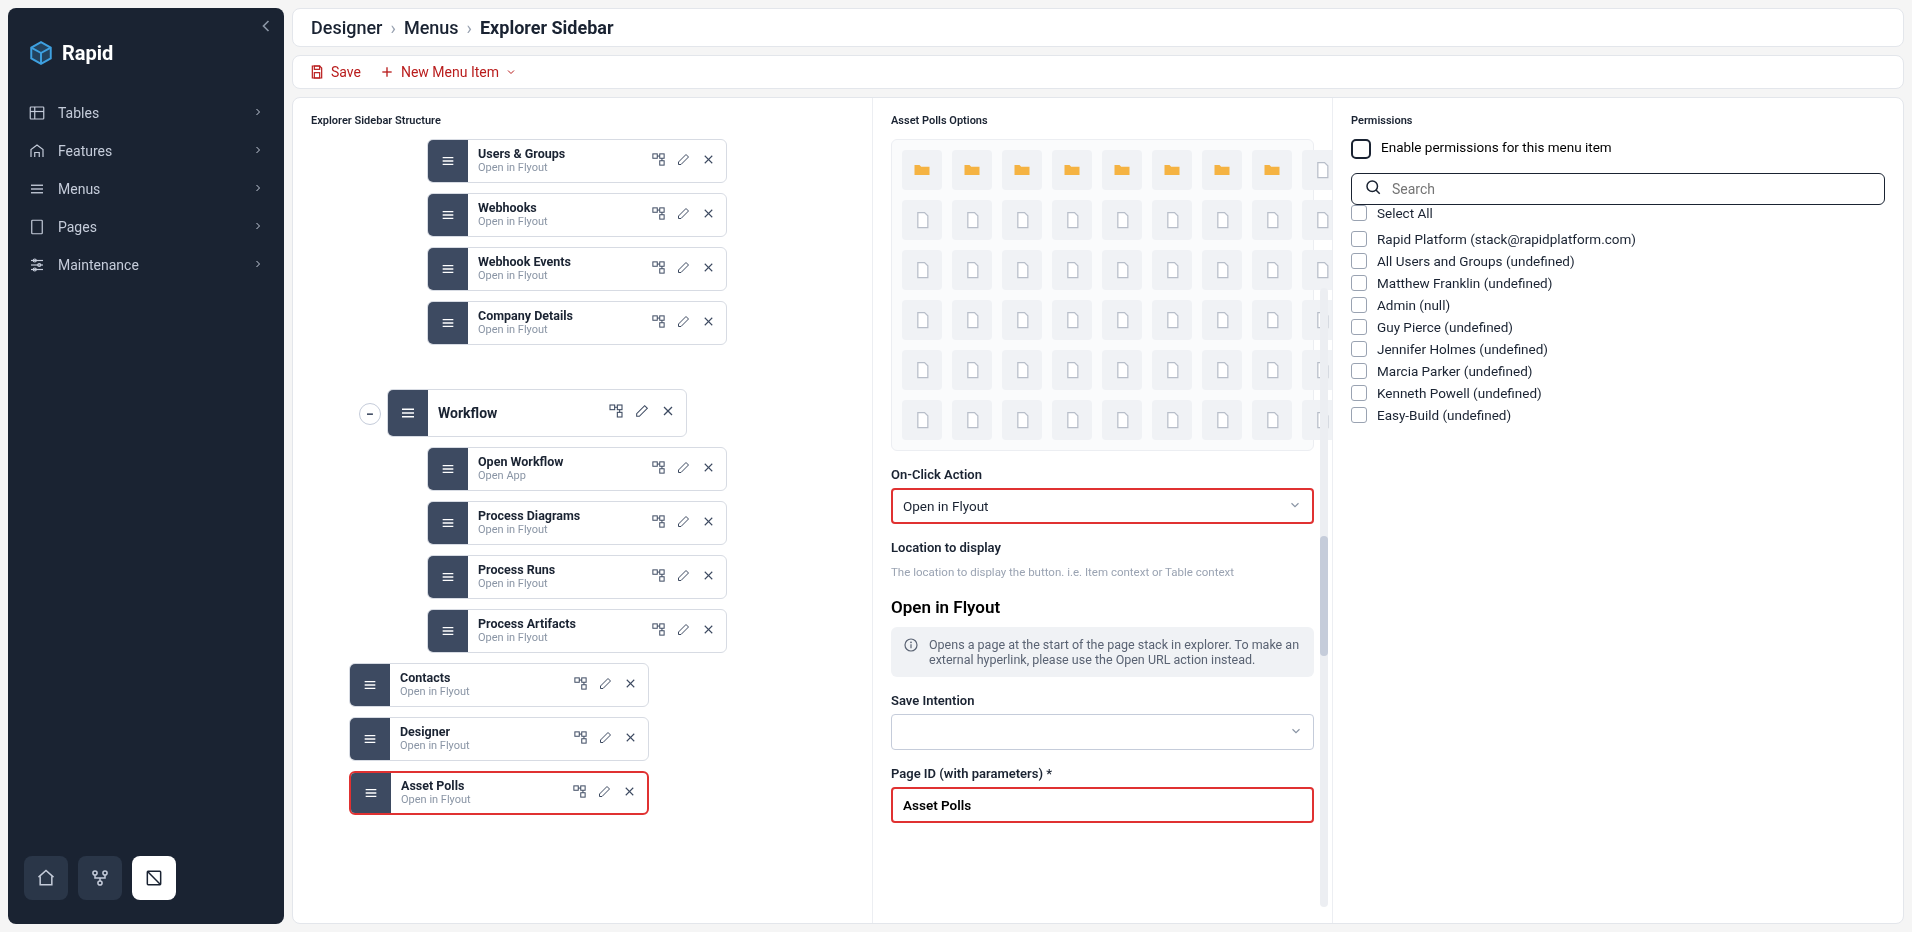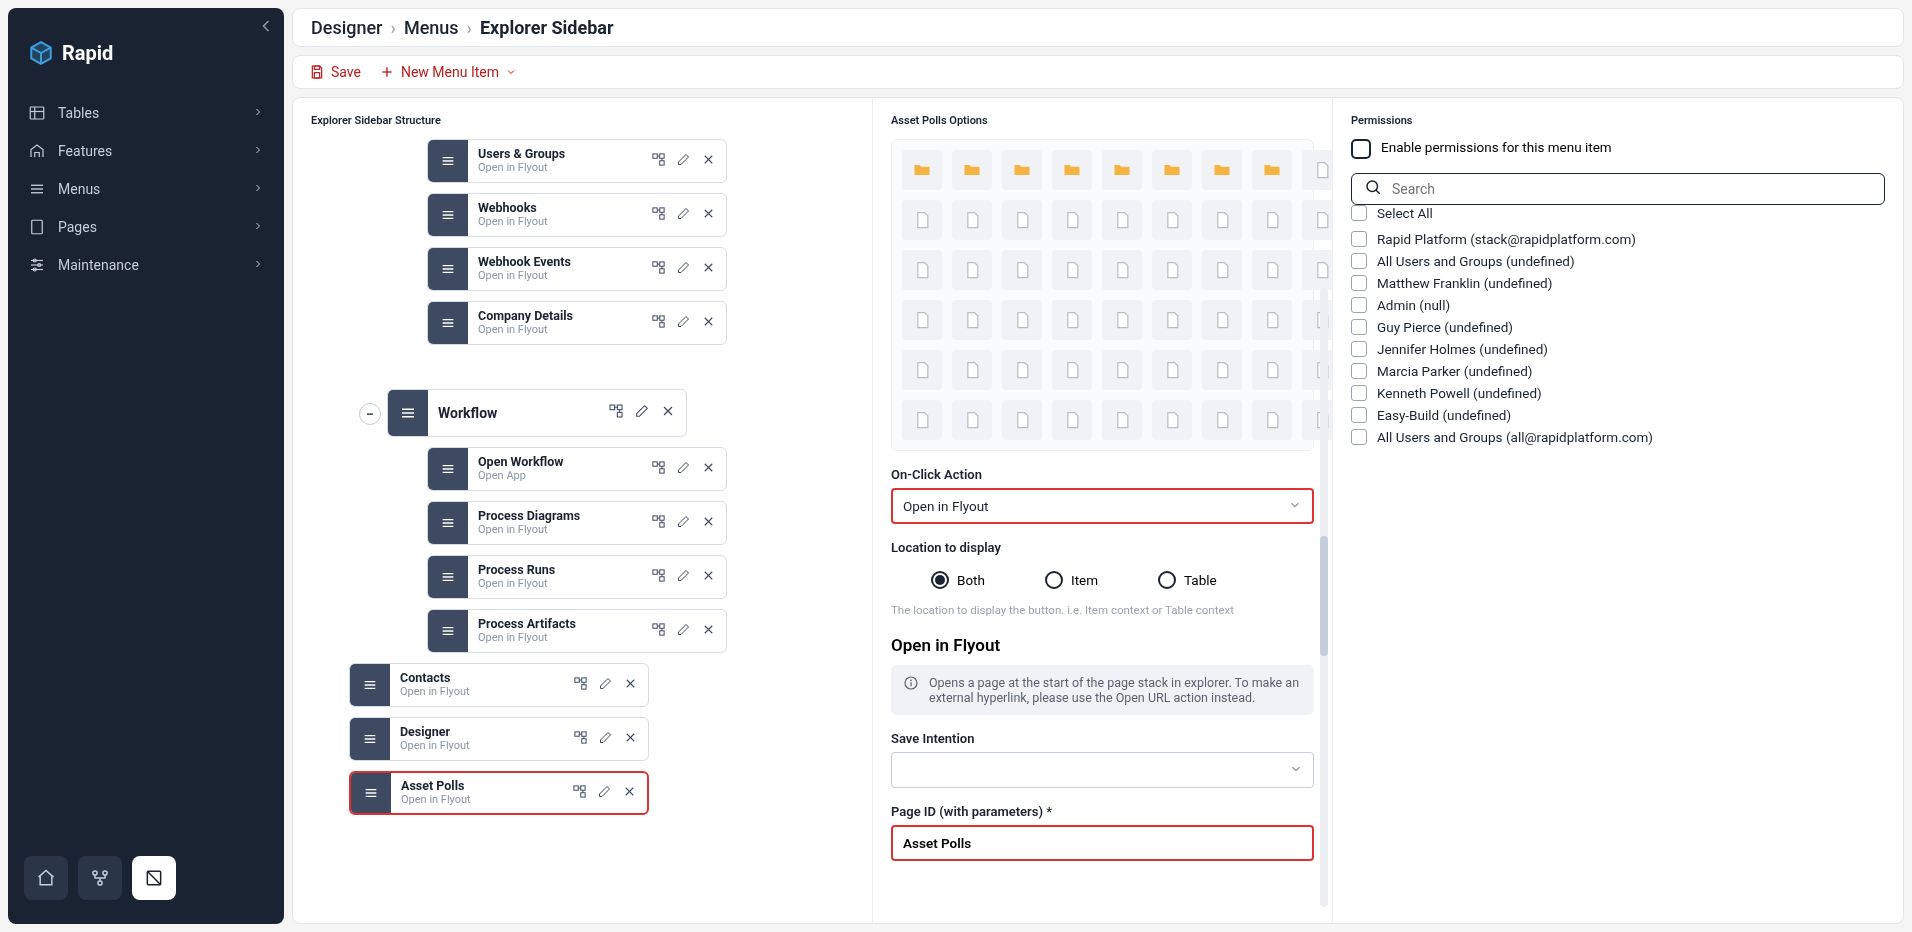--- a/index.html
+++ b/index.html
@@ -911,34 +911,20 @@
 
         <div class="field-label">On-Click Action</div>
         <div class="select hl">
           <span>Open in Flyout</span>
           <span><svg width="14" height="14" viewBox="0 0 24 24" fill="none" stroke="#8a95a5" stroke-width="2">
                 <polyline points="6 9 12 15 18 9"></polyline>
               </svg></span>
         </div>
 
         <div class="field-label">Location to display</div>
-        <div class="radio-row">
-          <div class="radio checked">
-              <div class="radio-circle"></div>
-              <span>Both</span>
-            </div>
-          <div class="radio">
-              <div class="radio-circle"></div>
-              <span>Item</span>
-            </div>
-          <div class="radio">
-              <div class="radio-circle"></div>
-              <span>Table</span>
-            </div>
-        </div>
         <div class="help-text">The location to display the button. i.e. Item context or Table context</div>
 
         <div class="section-title">Open in Flyout</div>
         <div class="info-box">
           <span><svg width="16" height="16" viewBox="0 0 24 24" fill="none" stroke="#5a6373" stroke-width="1.8">
                 <circle cx="12" cy="12" r="9"></circle>
                 <line x1="12" y1="11" x2="12" y2="17"></line>
                 <circle cx="12" cy="8" r="0.5" fill="#5a6373"></circle>
               </svg></span>
           <span>Opens a page at the start of the page stack in explorer. To make an external hyperlink, please use the Open URL action instead.</span>
@@ -1005,24 +991,20 @@
               <span>Marcia Parker (undefined)</span>
             </div>
             <div class="perm-item">
               <div class="cbox sm"></div>
               <span>Kenneth Powell (undefined)</span>
             </div>
             <div class="perm-item">
               <div class="cbox sm"></div>
               <span>Easy-Build (undefined)</span>
             </div>
-            <div class="perm-item">
-              <div class="cbox sm"></div>
-              <span>All Users and Groups (all@rapidplatform.com)</span>
-            </div>
           </div>
       </div>
     </div>
   </div>
 </div>
 
 <div class="annot">
   <svg class="annot-svg" viewBox="0 0 1912 932">
     <defs>
         <marker id="ah" markerWidth="12" markerHeight="12" refX="2" refY="6" orient="auto">

